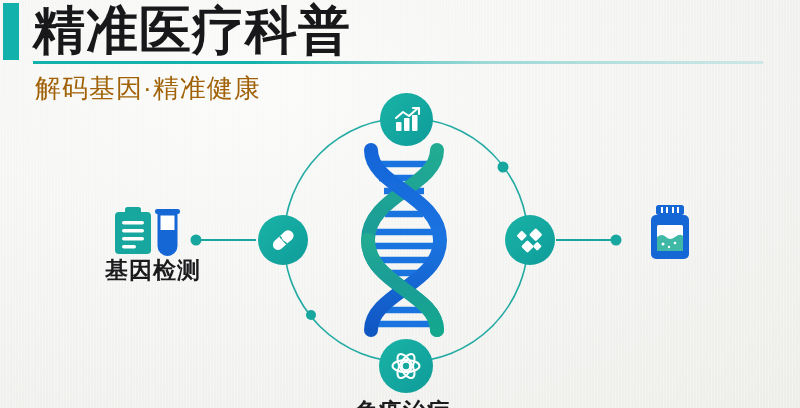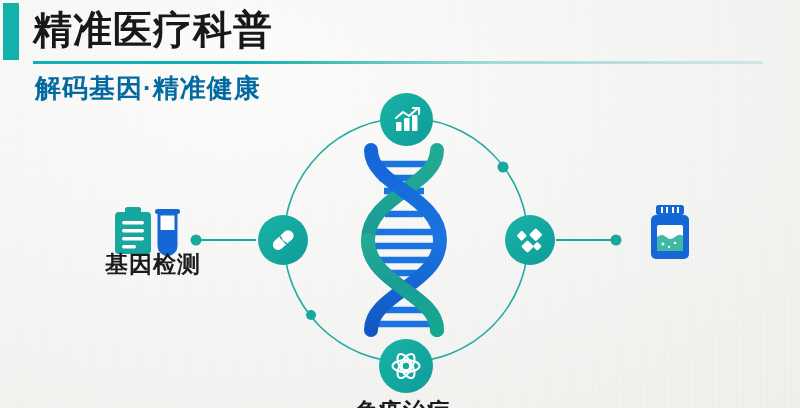--- a/index.html
+++ b/index.html
@@ -40,42 +40,42 @@
     left: 3px;
     top: 3px;
     width: 16px;
     height: 57px;
     background: #13b1ab;
   }
   #title {
     position: absolute;
     left: 33px;
     top: 4px;
-    font-size: 39px;
+    font-size: 52px;
     font-weight: bold;
     letter-spacing: 1px;
     color: #18181a;
     line-height: 52px;
     white-space: nowrap;
   }
   #title-rule {
     position: absolute;
     left: 33px;
     top: 61px;
     width: 730px;
     height: 3px;
     background: linear-gradient(90deg, #13b1ab 0%, #13b1ab 30%, #9ed9d7 62%, #cfe7e6 100%);
   }
   #subtitle {
     position: absolute;
     left: 35px;
     top: 70px;
     font-size: 26px;
-    font-weight: bold;
-    color: #0369a1;
+    font-weight: normal;
+    color: #a16207;
     line-height: 36px;
     letter-spacing: 1px;
     white-space: nowrap;
   }
 
   
   #diagram {
     position: absolute;
     left: 0;
     top: 0;
@@ -100,21 +100,21 @@
   
   .side-label {
     position: absolute;
     text-align: center;
     font-size: 23px;
     font-weight: bold;
     color: #1b1b1d;
     letter-spacing: 1px;
     white-space: nowrap;
   }
-  #label-left-text  { left: 88px;  top: 249px; width: 130px; }
+  #label-left-text  { left: 88px;  top: 255px; width: 130px; }
   #label-right-text { left: 608px; top: 265px; width: 120px; }
   #label-bottom-text{ left: 338px; top: 396px; width: 130px; }
 
   #icon-left-wrap  { position: absolute; left: 105px; top: 206px; width: 92px; height: 52px; }
   #icon-right-wrap { position: absolute; left: 640px; top: 203px; width: 60px; height: 60px; }
 </style>
 </head>
 <body>
 
 <div id="stage">

